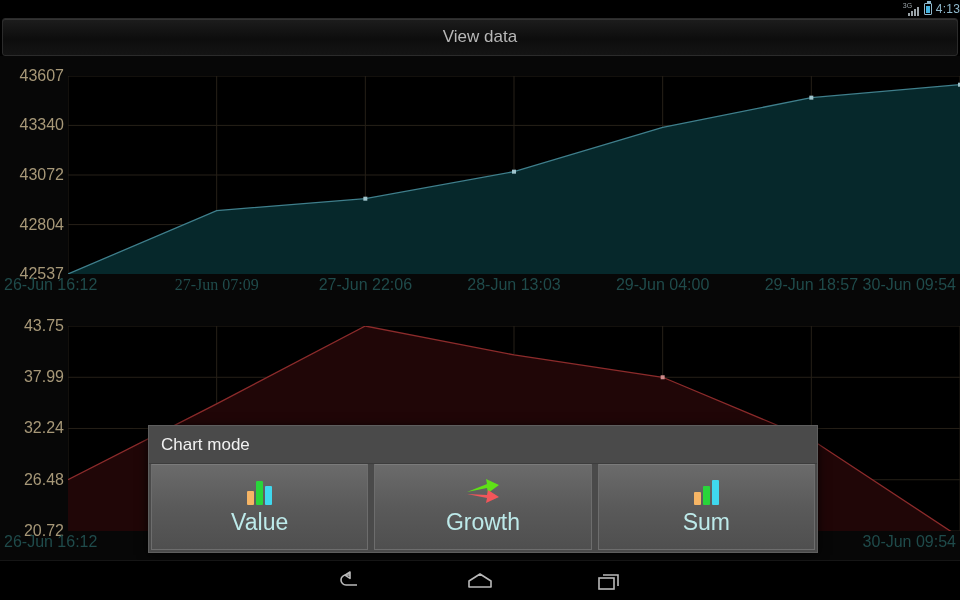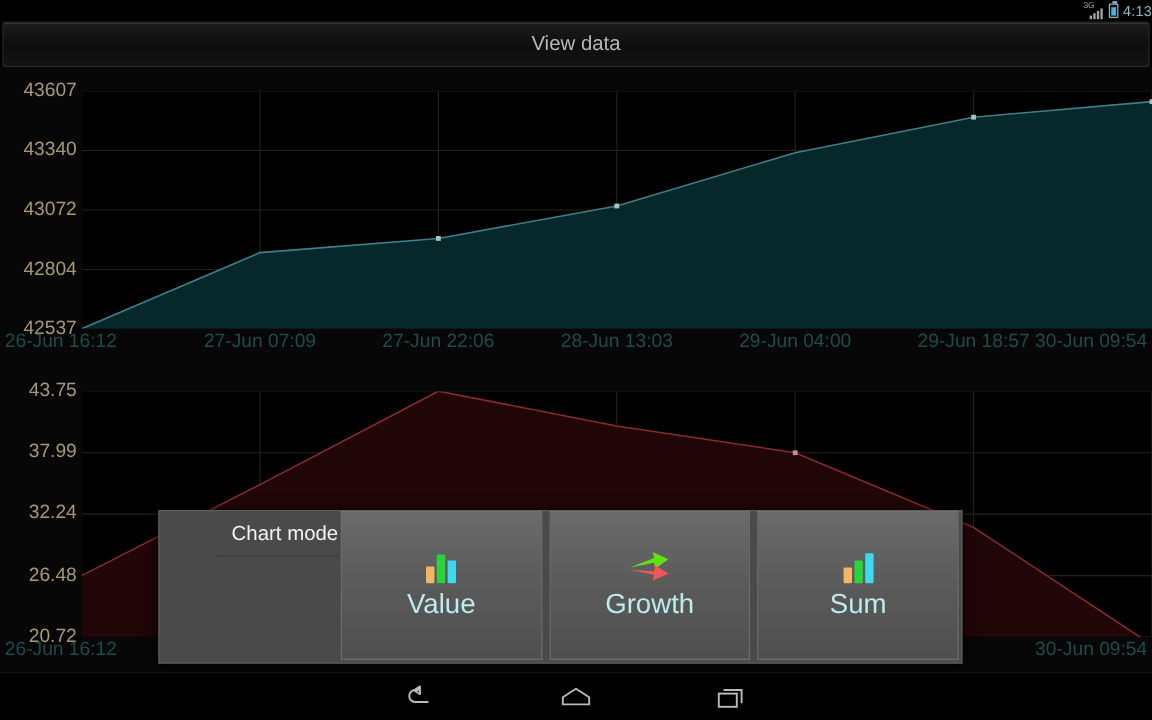--- a/index.html
+++ b/index.html
@@ -55,24 +55,24 @@
     position:absolute;transform:translateX(-50%);
     color:#1f4b4b;font-size:16px;white-space:nowrap;
   }
   .xaxis{position:absolute;left:0;width:960px;height:22px;}
 
   #chart-top{top:56px;height:248px;}
   #chart-bottom{top:304px;height:256px;}
 
   
   #dialog{
-    position:absolute;left:132px;top:425px;width:670px;height:128px;
+    position:absolute;left:148px;top:425px;width:670px;height:128px;
     background:#4a4a4a;border:1px solid #5e5e5e;
     box-shadow:0 2px 10px rgba(0,0,0,.8);
-    display:flex;flex-direction:row;box-sizing:border-box;padding-left:48px;
+    display:flex;flex-direction:column;box-sizing:border-box;
   }
   #dialog .dlg-title{
     height:38px;line-height:38px;padding-left:12px;
     color:#f2f2f2;font-size:17px;background:#4a4a4a;
     border-bottom:1px solid #3d3d3d;box-sizing:border-box;
   }
   #dialog .dlg-body{flex:1;display:flex;gap:6px;padding:0 2px 2px 2px;box-sizing:border-box;}
   .modebtn{
     flex:1;background:linear-gradient(#6b6b6b,#5a5a5a 50%,#4f4f4f);
     border:1px solid #6d6d6d;border-top:1px solid #7b7b7b;
@@ -141,21 +141,21 @@
         <polygon points="0,198 0,198 148.66666666666666,134.52897196261682 297.3333333333333,122.68598130841121 446,95.66915887850467 594.6666666666666,51.25794392523363 743.3333333333334,21.650467289719614 892,8.697196261682251 892,198" fill="#06282b"></polygon>
         <polyline points="0,198 148.66666666666666,134.52897196261682 297.3333333333333,122.68598130841121 446,95.66915887850467 594.6666666666666,51.25794392523363 743.3333333333334,21.650467289719614 892,8.697196261682251" fill="none" stroke="#3f7f8c" stroke-width="1.3"></polyline>
         <rect x="295.3333333333333" y="120.68598130841121" width="4" height="4" fill="#9fc4cc"></rect>
         <rect x="444" y="93.66915887850467" width="4" height="4" fill="#9fc4cc"></rect>
         <rect x="741.3333333333334" y="19.650467289719614" width="4" height="4" fill="#9fc4cc"></rect>
         <rect x="890" y="6.697196261682251" width="4" height="4" fill="#9fc4cc"></rect>
       </svg>
     </div>
   <div class="xaxis" id="xaxis-top" style="top: 220px;">
       <div class="xlab" style="transform: none; left: 4px; top: 0px;">26-Jun 16:12</div>
-      <div class="xlab" style="left: 216.667px; top: 0px;">27-Jun 07:09</div>
+      <div class="xlab" style="left: 216.667px; top: 0px; font-family: Liberation Serif, serif;">27-Jun 07:09</div>
       <div class="xlab" style="left: 365.333px; top: 0px;">27-Jun 22:06</div>
       <div class="xlab" style="left: 514px; top: 0px;">28-Jun 13:03</div>
       <div class="xlab" style="left: 662.667px; top: 0px;">29-Jun 04:00</div>
       <div class="xlab" style="left: 811.333px; top: 0px;">29-Jun 18:57</div>
       <div class="xlab" style="transform: translateX(-100%); left: 956px; top: 0px;">30-Jun 09:54</div>
     </div>
 </div>
 
 <div class="chart" id="chart-bottom">
   <div class="ylabcol" id="ylab-bot">

